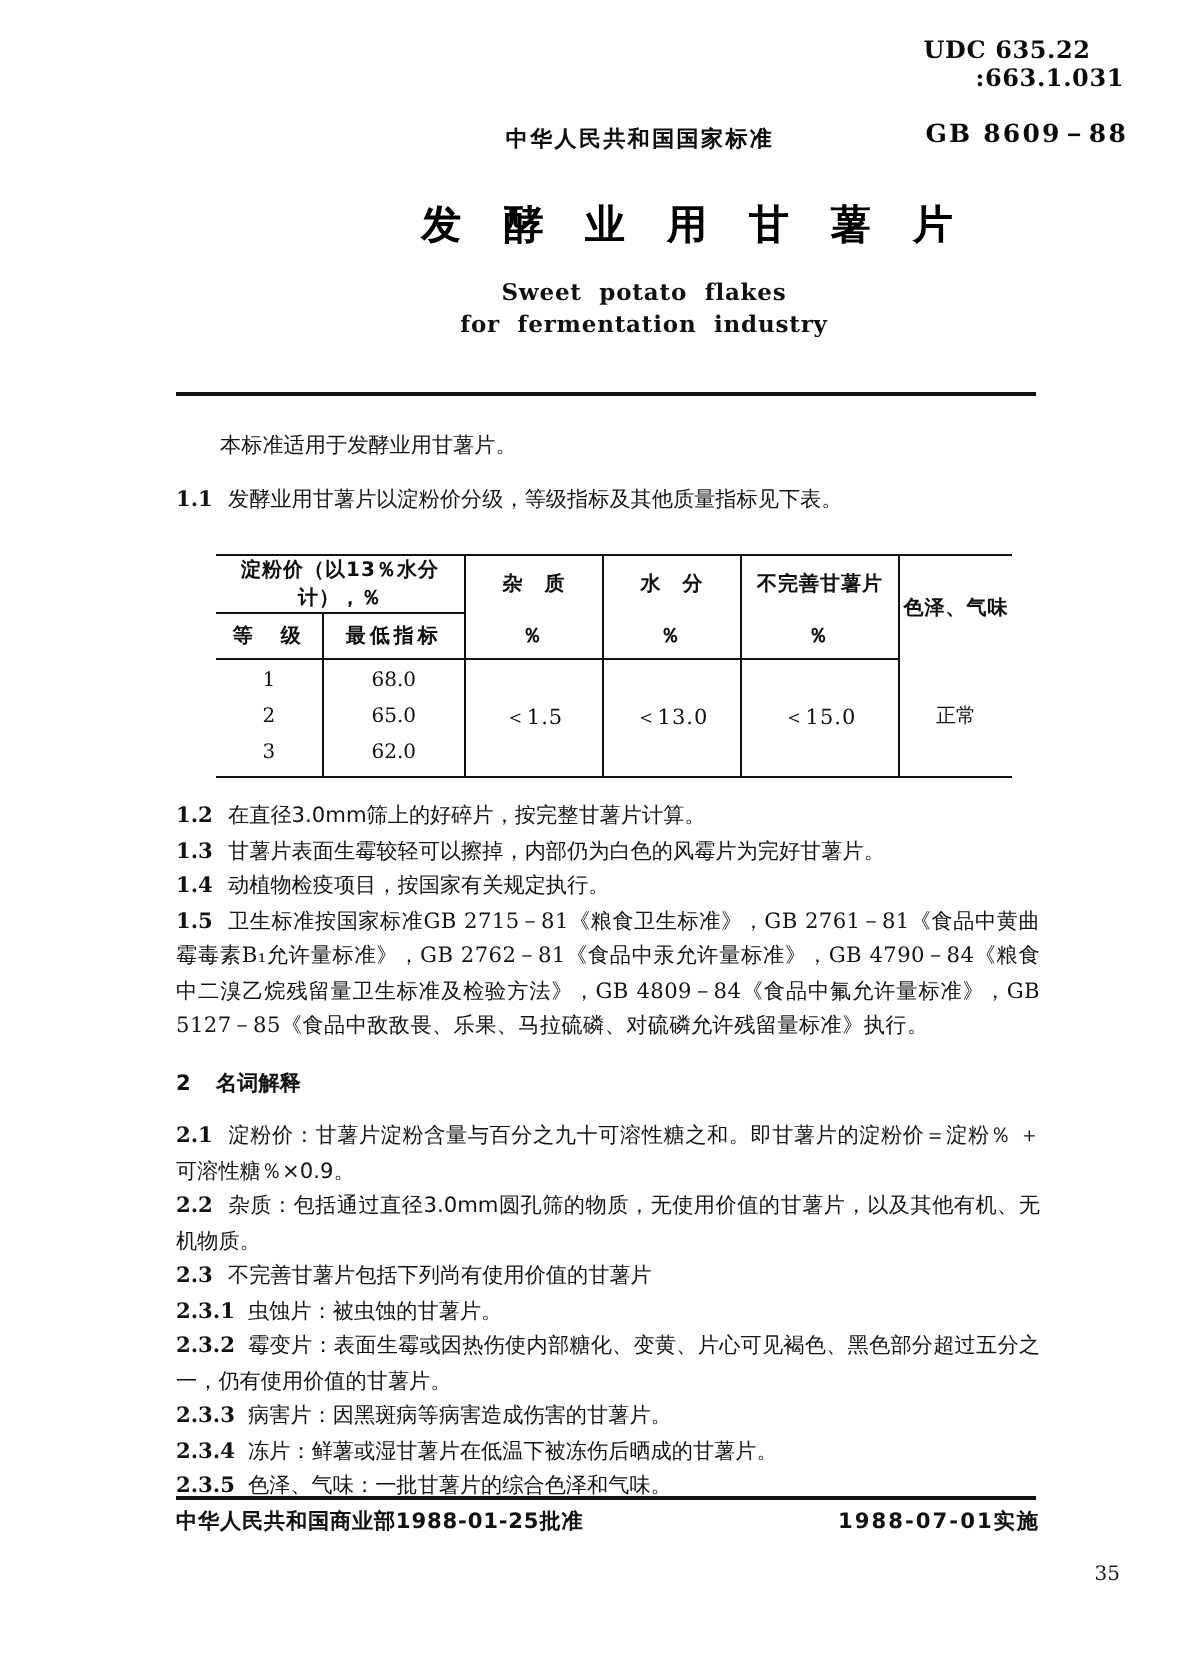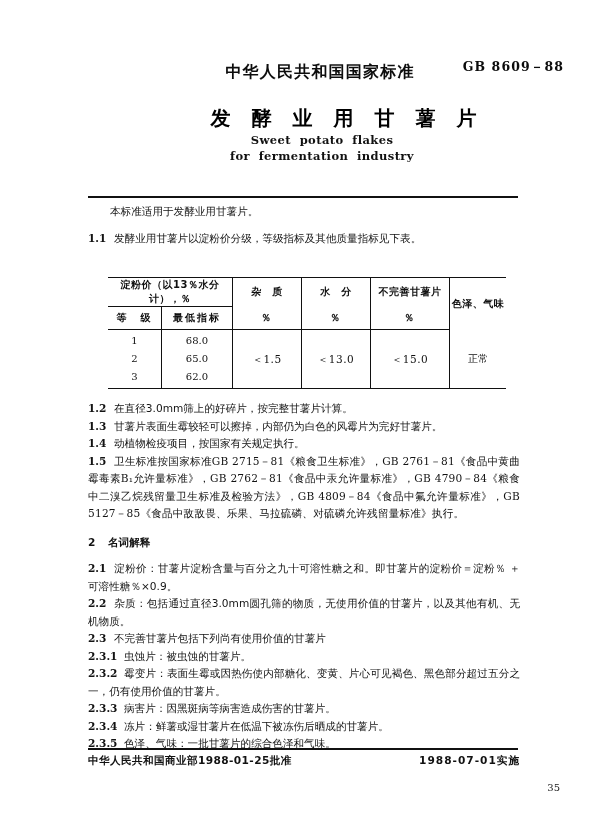--- a/index.html
+++ b/index.html
@@ -23,21 +23,21 @@
   }
 
   
   .header {
     position: absolute;
     left: 0; top: 62px;
     width: 600px;
   }
   .nat-std {
     text-align: center;
-    font-size: 16px;
+    font-size: 11px;
     font-weight: bold;
     letter-spacing: 1.2px;
     padding-left: 40px;
     color: #0d0d0d;
   }
   .main-title {
     text-align: center;
     font-size: 20px;
     font-weight: bold;
     letter-spacing: 7px;
@@ -46,20 +46,21 @@
     color: #000000;
     margin-left: 48px;
   }
   .en-title {
     text-align: center;
     font-size: 11.5px;
     font-weight: bold;
     font-family: "DejaVu Serif", "Liberation Serif", serif;
     letter-spacing: 0.4px;
     padding-left: 44px;
+    margin-top: 12px;
     line-height: 16px;
     color: #111111;
   }
   .en-title div { white-space: pre; }
 
   .udc {
     position: absolute;
     right: 38px;
     top: 18px;
     font-family: "DejaVu Serif", "Liberation Serif", serif;
@@ -183,25 +184,29 @@
 
   <div class="header">
     <div class="nat-std">中华人民共和国国家标准</div>
     <div class="main-title">发 酵 业 用 甘 薯 片</div>
     <div class="en-title">
       <div>Sweet  potato  flakes</div>
       <div>for  fermentation  industry</div>
     </div>
   </div>
 
+  <div class="udc">
+    <div class="udc-l1">UDC 635.22</div>
+    <div class="udc-l2">:663.1.031</div>
+  </div>
   <div class="gbno">GB 8609－88</div>
 
   <div class="rule-top"></div>
 
-  <div class="body-area" style="top:203px; height:62px;">
+  <div class="body-area" style="top:215px; height:62px;">
     <div class="para indent">本标准适用于发酵业用甘薯片。</div>
     <div class="para numbered">
       <span class="num">1.1</span><span>发酵业用甘薯片以淀粉价分级，等级指标及其他质量指标见下表。</span>
     </div>
   </div>
 
   <div class="tbl-wrap">
     <table class="spec">
       <tbody>
           <tr>

